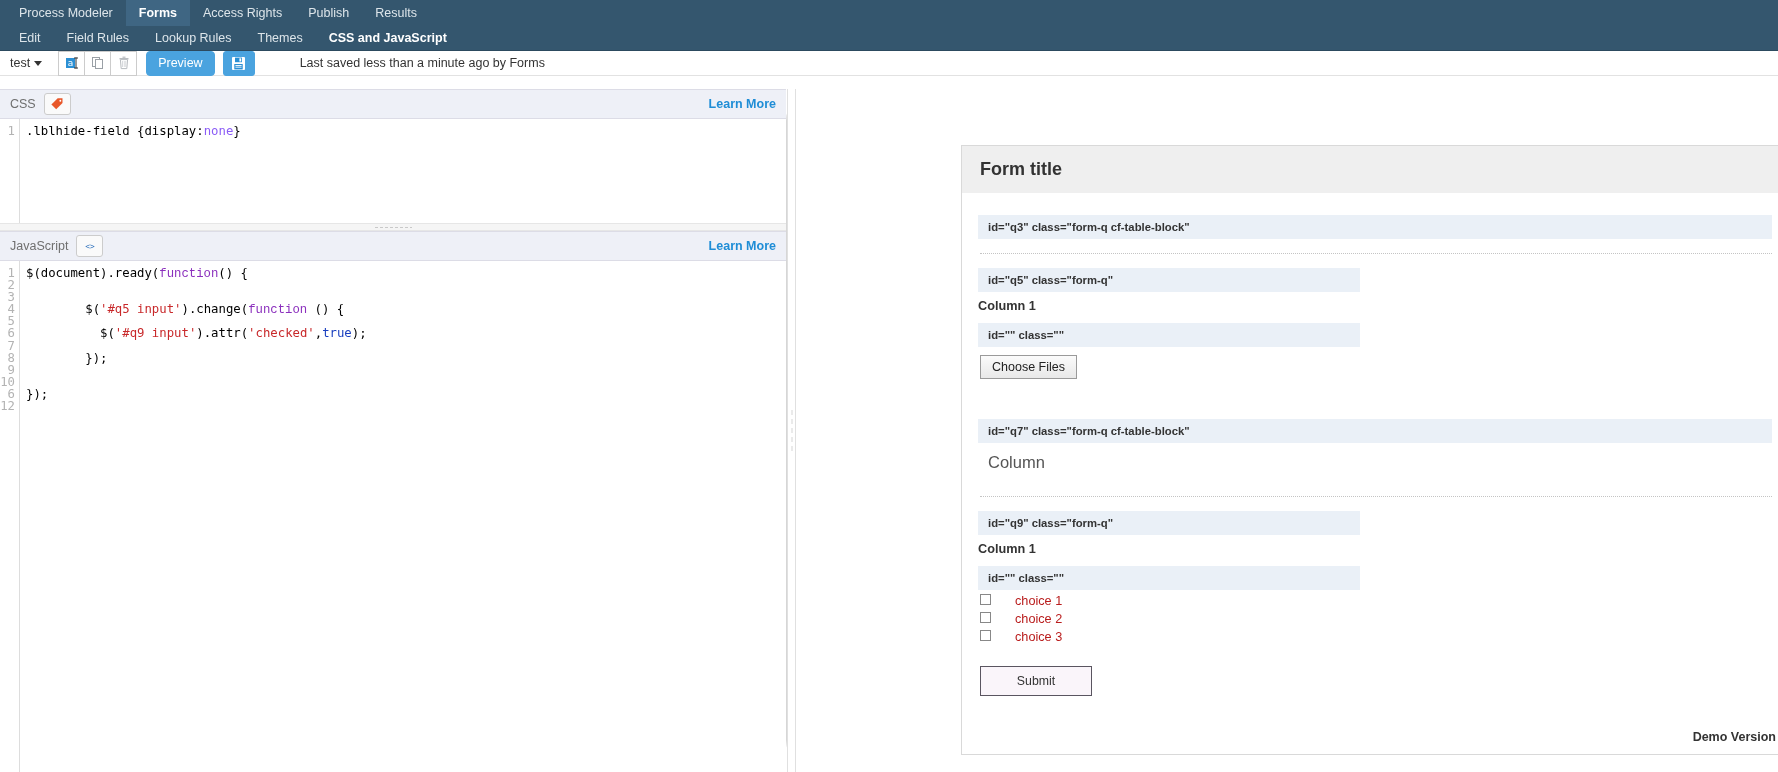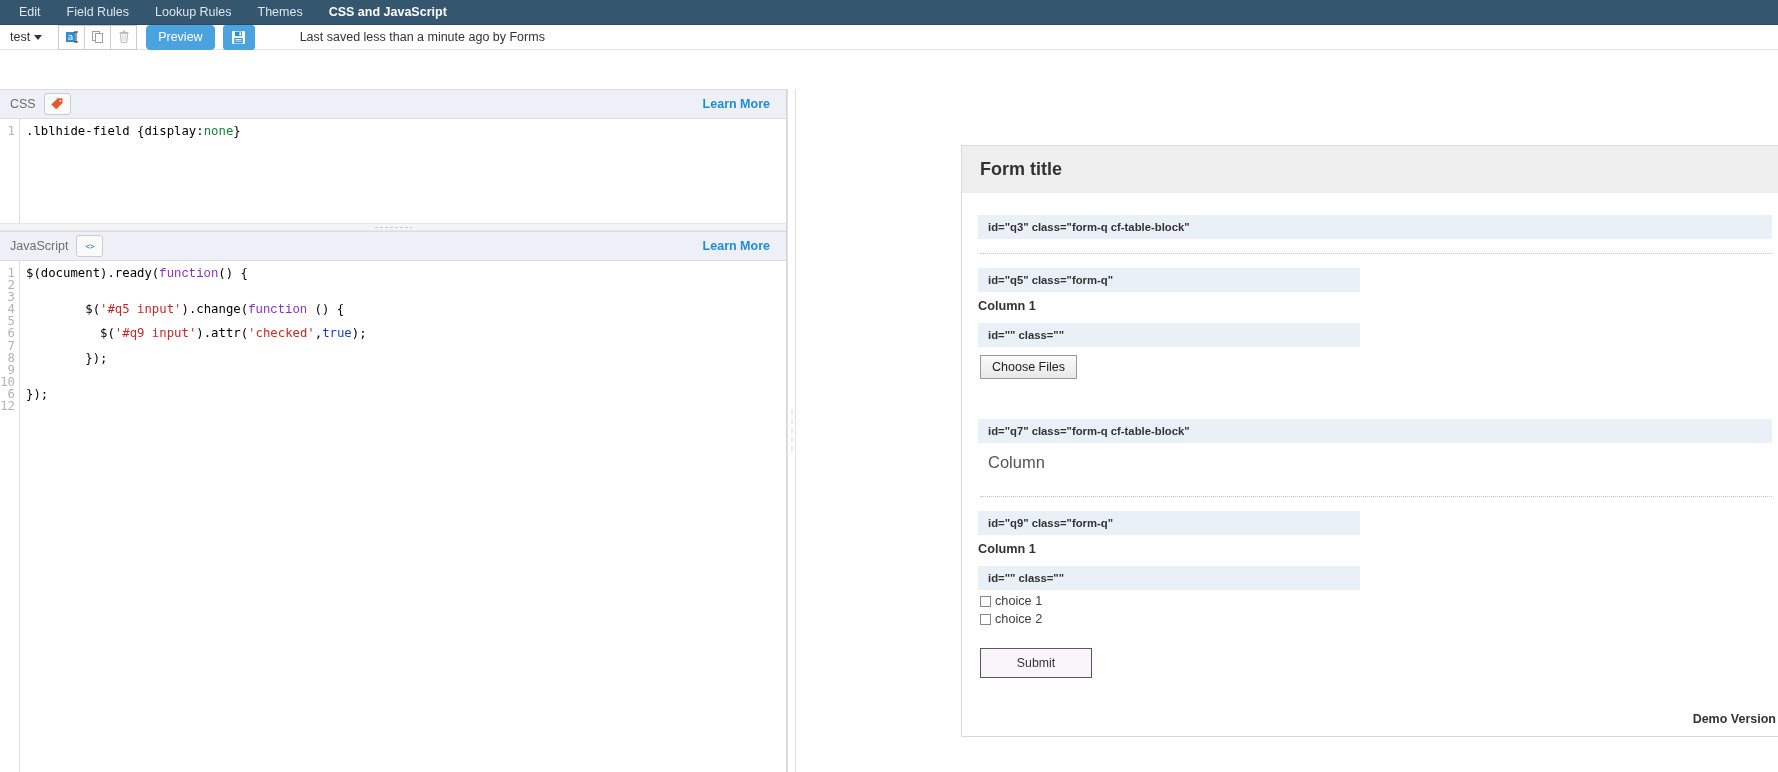--- a/index.html
+++ b/index.html
@@ -113,20 +113,21 @@
     top: 89px; left: 0; right: 0; bottom: 0;
     display: flex;
   }
   .left-pane {
     width: 787px;
     position: relative;
     background: #fff;
     border-right: 1px solid #d6d6d6;
     display: flex;
     flex-direction: column;
+    border-radius: 32px;
   }
 
   .editor-header {
     height: 30px;
     background: #eef0f7;
     border-top: 1px solid #dcdce6;
     border-bottom: 1px solid #dcdce6;
     display: flex;
     align-items: center;
     padding: 0 10px;
@@ -140,21 +141,21 @@
   .hdr-btn {
     width: 27px; height: 22px;
     border: 1px solid #ccc;
     background: #fafafa;
     border-radius: 3px;
     display: flex; align-items: center; justify-content: center;
     cursor: pointer;
   }
   .learn-more {
     position: absolute;
-    right: 16px;
+    right: 10px;
     color: #1f8dd6;
     font-size: 12.5px;
     font-weight: bold;
     cursor: pointer;
     text-decoration: none;
   }
 
   .code-area {
     display: flex;
     background: #ffffff;
@@ -178,21 +179,21 @@
   .code {
     flex: 1;
     padding-top: 6px;
     padding-left: 6px;
     white-space: pre;
     color: #000;
   }
   .code div { height: 12.1px; }
   .tok-kw { color: #8b2fbd; font-family: Liberation Mono, monospace; }
   .tok-str { color: #c8282a; }
-  .tok-num { color: #15803d; }
+  .tok-num { color: #8b5cf6; }
   .tok-bool { color: #1a3fbf; }
 
   .css-editor { height: 104px; }
   .js-editor { flex: 1; }
 
   .h-splitter {
     height: 8px;
     background: #f5f5f5;
     border-top: 1px solid #e6e6e6;
     border-bottom: 1px solid #e6e6e6;
@@ -279,25 +280,24 @@
     cursor: pointer;
     display: inline-block;
   }
   .table-heading {
     font-size: 16.5px;
     color: #555;
     padding: 10px 4px 10px 10px;
   }
   .choice-row {
     display: flex;
-    align-items: center;
-    gap: 4px;
+    gap: 24px;
     margin: 4px 0 4px 2px;
     font-size: 12.7px;
-    color: #404040;
+    color: #b91c1c;
   }
   .cbox {
     width: 11px; height: 11px;
     border: 1px solid #888;
     background: #fff;
     display: inline-block;
     flex: 0 0 11px;
   }
   .submit-btn {
     margin: 22px 0 4px 2px;
@@ -316,20 +316,27 @@
     font-weight: bold;
     color: #333;
     padding: 14px 12px 10px 0;
   }
 </style>
 </head>
 <body>
 
 <div id="app">
 
+  <div class="topbar" id="topbar">
+      <div class="tab">Process Modeler</div>
+      <div class="tab active">Forms</div>
+      <div class="tab">Access Rights</div>
+      <div class="tab">Publish</div>
+      <div class="tab">Results</div>
+    </div>
 
   <div class="subbar" id="subbar">
       <div class="sub">Edit</div>
       <div class="sub">Field Rules</div>
       <div class="sub">Lookup Rules</div>
       <div class="sub">Themes</div>
       <div class="sub active">CSS and JavaScript</div>
     </div>
 
   <div class="toolbar">
@@ -461,19 +468,23 @@
             <div class="q-label">Column 1</div>
             <div class="tagline narrow">id="" class=""</div>
             <div class="choice-row">
               <span class="cbox"></span>
               <span>choice 1</span>
             </div>
             <div class="choice-row">
               <span class="cbox"></span>
               <span>choice 2</span>
             </div>
+            <div class="choice-row">
+              <span class="cbox"></span>
+              <span>choice 3</span>
+            </div>
             <div class="submit-btn">Submit</div>
           </div>
         <div class="demo-version">Demo Version</div>
       </div>
     </div>
   </div>
 </div>
 
 </body></html>

